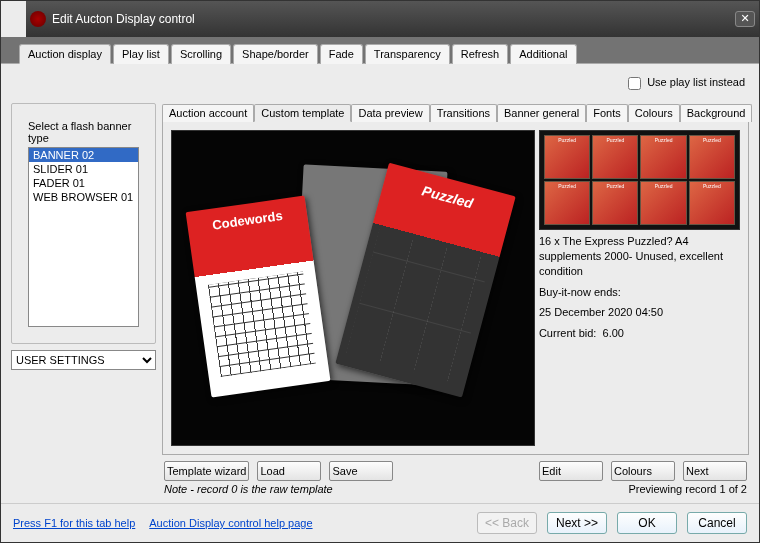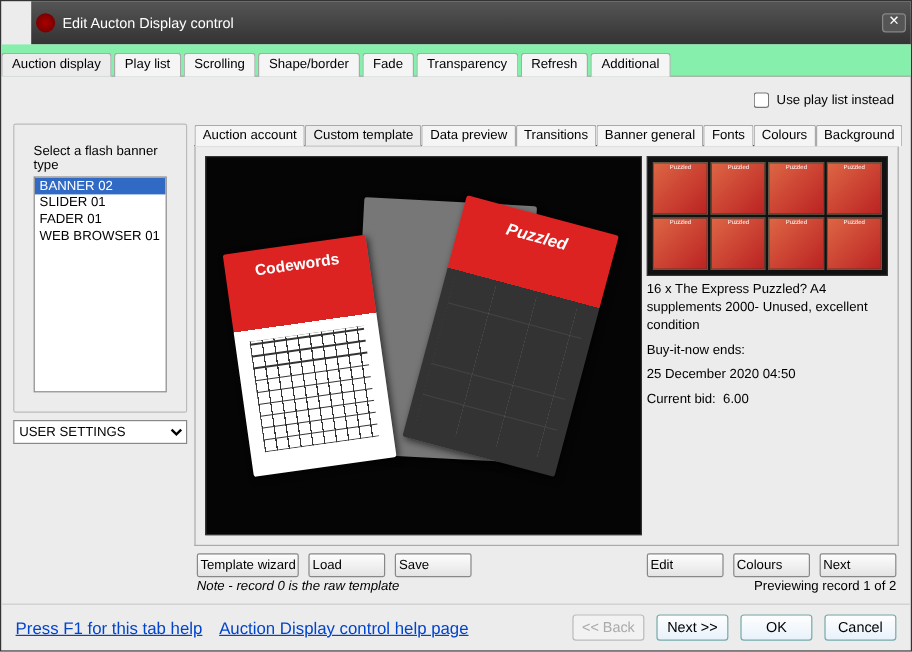--- a/index.html
+++ b/index.html
@@ -3,21 +3,21 @@
 <meta charset="utf-8">
 <style>
 * { box-sizing: border-box; font-family: Tahoma, Arial, sans-serif; }
 body { margin: 0; padding: 0; background: #555; }
 .window { width: 760px; height: 543px; background: #ececec; display: flex; flex-direction: column; border: 1px solid #333; }
 .titlebar { height: 36px; background: linear-gradient(to bottom, #555, #333); display: flex; align-items: center; padding: 0 4px; color: #fff; font-size: 12px; margin-left: 25px; }
 .titlebar .app-icon { width: 16px; height: 16px; background: radial-gradient(circle, #a00, #600); border-radius: 50%; margin-right: 6px; }
 .titlebar .title { flex: 1; }
 .titlebar .close { width: 20px; height: 16px; background: #555; border: 1px solid #888; border-radius: 3px; color: #fff; font-size: 11px; line-height: 12px; text-align: center; cursor: pointer; }
 
-.outer-tabs { display: flex; border-bottom: 1px solid #aaa; padding-left: 0; background: #86efac; padding-top: 6px; }
+.outer-tabs { display: flex; border-bottom: 1px solid #aaa; padding-left: 18px; background: #737373; padding-top: 6px; }
 .outer-tabs .tab { font-size: 11px; padding: 3px 8px; border: 1px solid #aaa; border-bottom: none; border-top-left-radius: 3px; border-top-right-radius: 3px; background: #f5f5f5; margin-right: 2px; cursor: pointer; position: relative; top: 1px; }
 .outer-tabs .tab.active { background: #ececec; border-bottom: 1px solid #ececec; z-index: 2; }
 
 .tab-content { flex: 1; padding: 6px 10px 6px 10px; display: flex; flex-direction: column; overflow: hidden; }
 
 .checkbox-row { text-align: right; padding: 4px 4px 10px 4px; font-size: 11px; }
 .checkbox-row input { vertical-align: middle; }
 
 .main-grid { display: flex; gap: 6px; flex: 1; min-height: 0; }
 
@@ -54,21 +54,21 @@
 .mag3::before { content: "Puzzled"; position: absolute; top: 5%; left: 0; right: 0; color: #fff; font-weight: bold; font-size: 14px; text-align: center; font-style: italic; }
 .mag3::after { content: ""; position: absolute; top: 32%; left: 6%; right: 6%; bottom: 6%; background: repeating-linear-gradient(0deg, transparent 0 20%, rgba(255,255,255,.08) 20% 20.5%), repeating-linear-gradient(90deg, transparent 0 30%, rgba(255,255,255,.08) 30% 30.5%); display: grid; }
 
 .toolbar-row { display: flex; gap: 8px; padding: 6px 2px 0 2px; align-items: center; }
 .btn { font-size: 11px; border: 1px solid #888; background: linear-gradient(to bottom, #fdfdfd, #e4e4e4); padding: 3px 2px; cursor: pointer; border-radius: 2px; min-width: 64px; }
 .spacer { flex: 1; }
 .note-row { font-size: 11px; font-style: italic; padding: 2px 2px; display: flex; }
 .note-row .right { margin-left: auto; font-style: normal; }
 
 .footer { border-top: 1px solid #ccc; padding: 8px 12px; display: flex; align-items: center; gap: 14px; }
-.footer .link { font-size: 14px; color: #0044cc; text-decoration: underline; cursor: pointer; }
+.footer .link { font-size: 11px; color: #0044cc; text-decoration: underline; cursor: pointer; }
 .footer .btns { margin-left: auto; display: flex; gap: 10px; }
 .footer .wbtn { font-size: 12px; border: 1px solid #7aa; background: linear-gradient(to bottom, #fefefe, #e8f2fb); padding: 3px 0; width: 60px; text-align: center; border-radius: 3px; cursor: pointer; }
 .footer .wbtn.disabled { color: #aaa; border-color: #bbb; background: #f2f2f2; cursor: default; }
 </style>
 </head>
 <body>
 
 <div class="window">
 
   <div class="titlebar">

